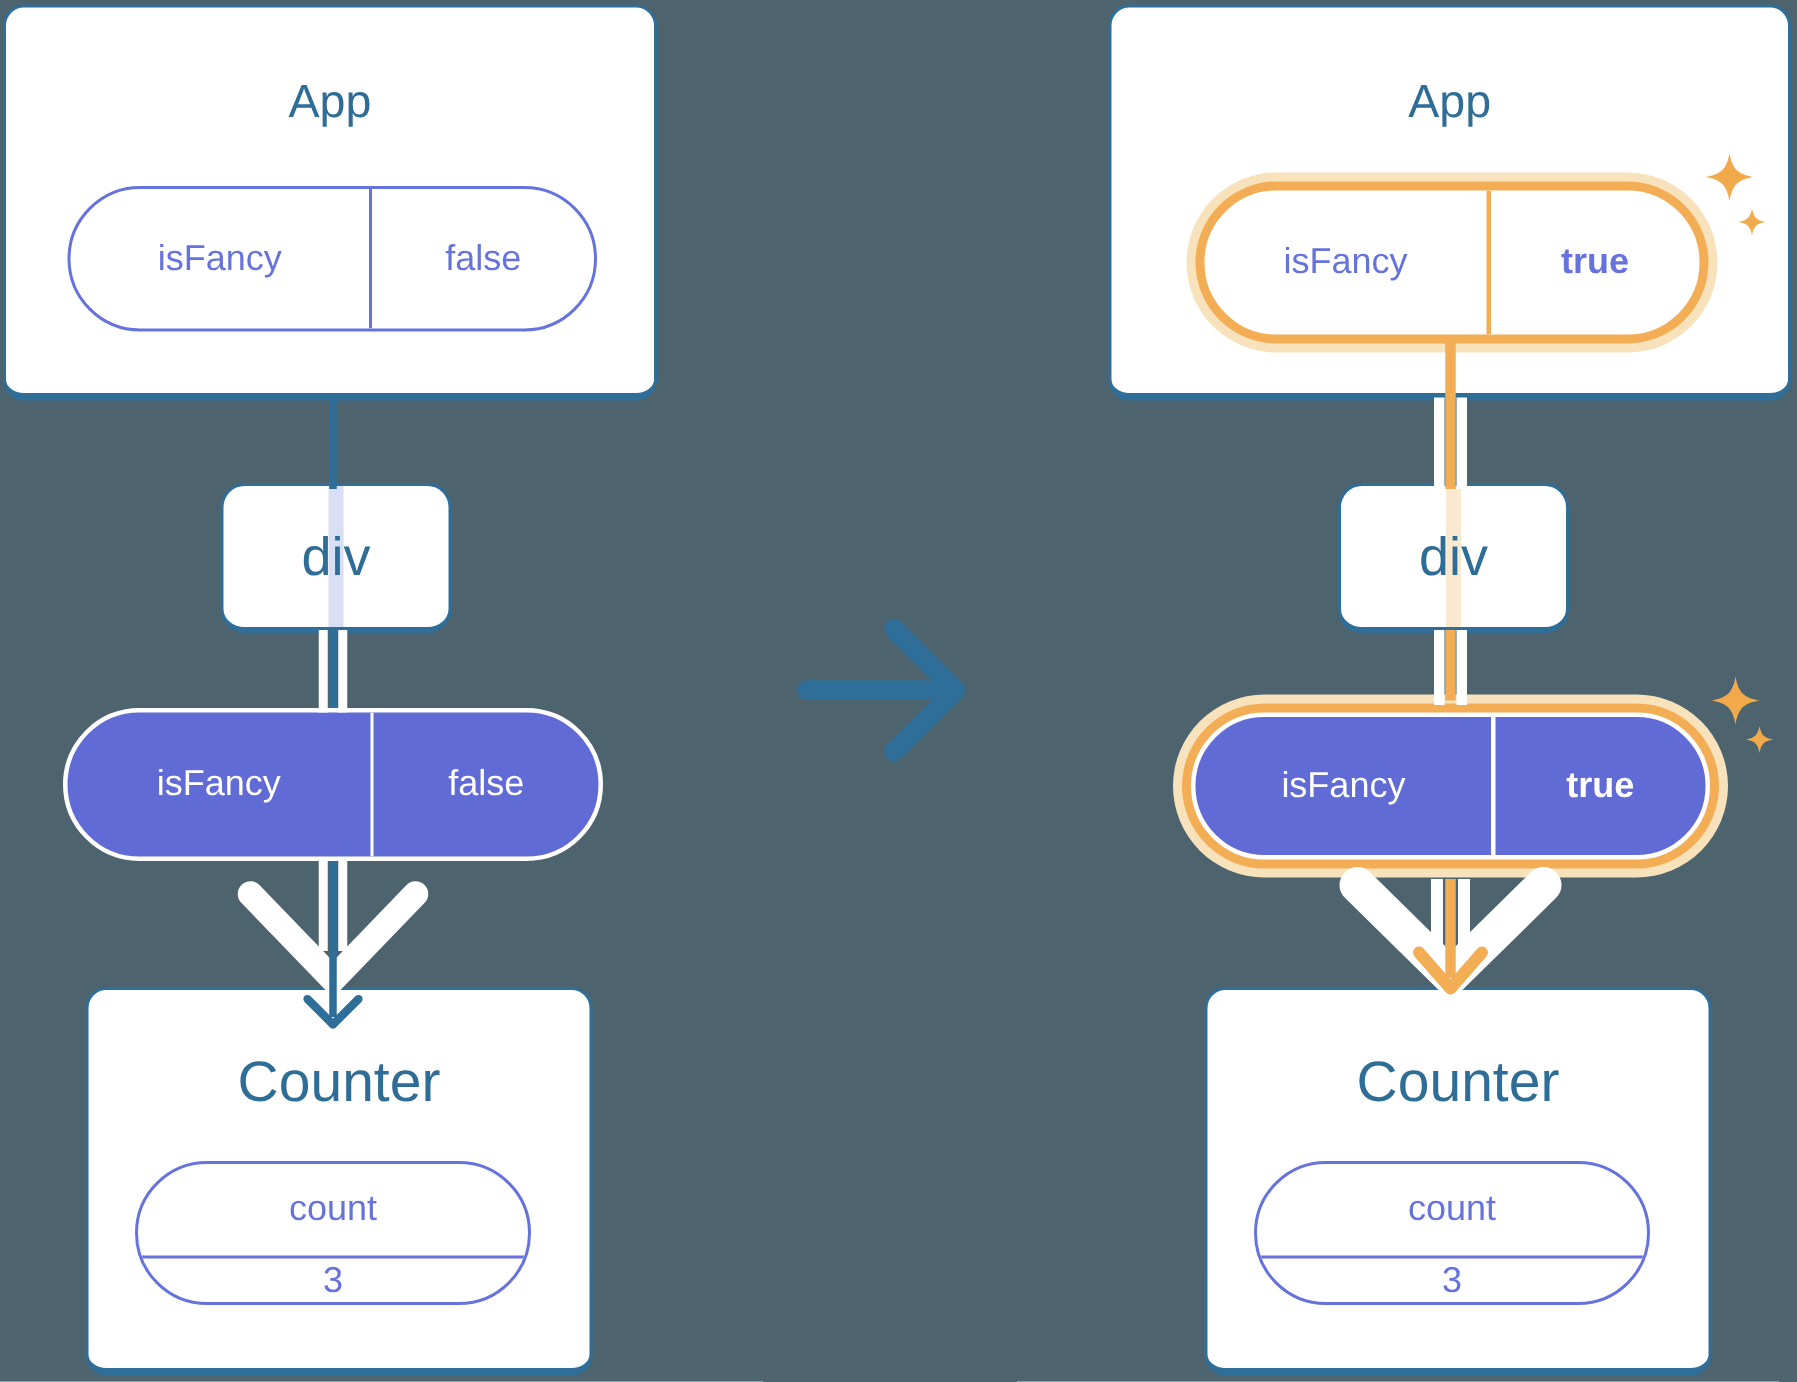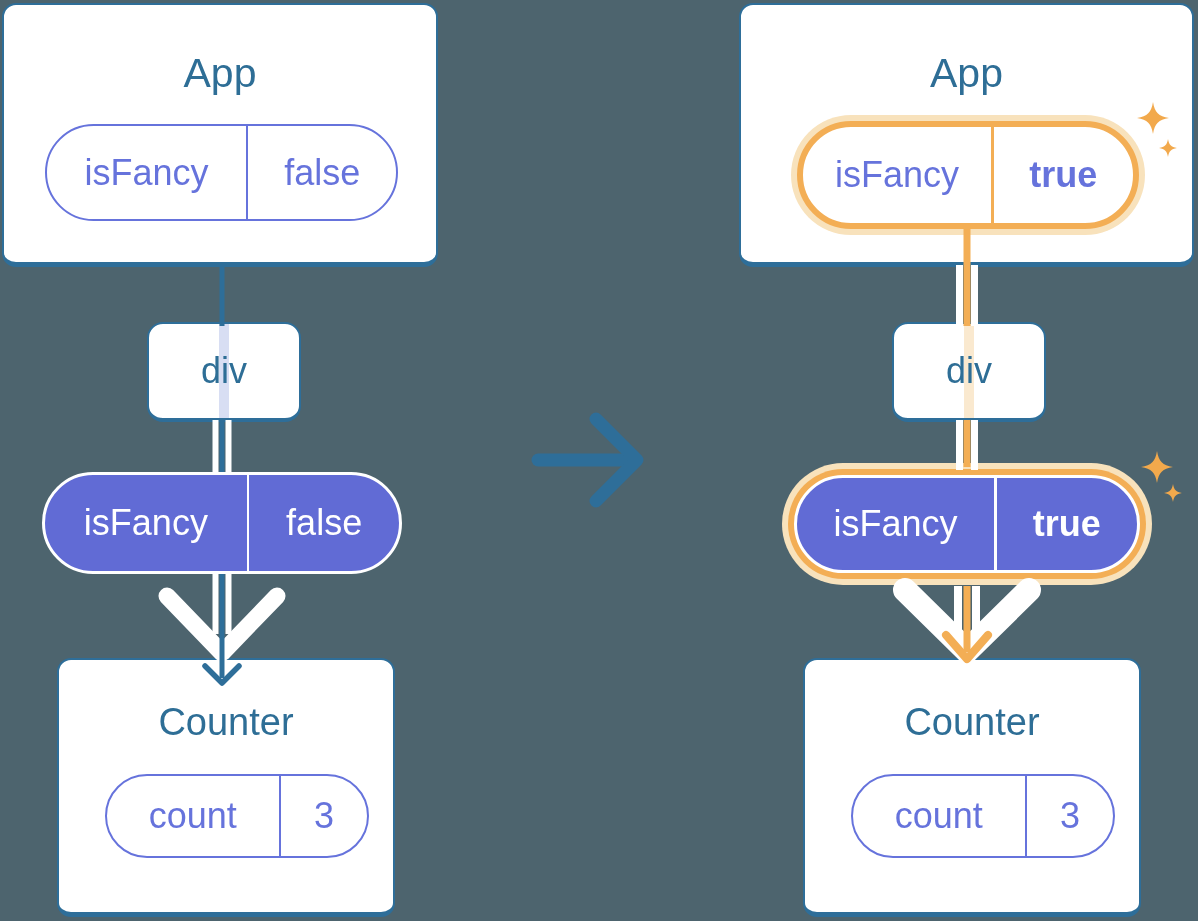--- a/index.html
+++ b/index.html
@@ -8,21 +8,21 @@
     --orange:#F3AE55; --orange-glow:#F8E2BC; --sparkle:#F2A94C;
     --lavender-strip:#D8DEF3; --peach-strip:#FAE9CF; --white:#FFFFFF;
   }
   *{box-sizing:border-box; margin:0; padding:0;}
   body{font-family:"Liberation Sans", sans-serif;}
   .canvas{position:relative; width:1198px; height:921px; background:var(--background); overflow:hidden;}
 
   .card{position:absolute; background:var(--card-fill); border:2px solid var(--steel-blue);
         border-bottom-width:5px; border-radius:14px;}
   .card-title{position:absolute; left:0; right:0; top:46px; text-align:center;
-        font-size:41px; font-weight:500; color:var(--title-text); line-height:1.1;}
+        font-size:31px; font-weight:500; color:var(--title-text); line-height:1.1;}
 
   .app-card{top:3px; width:455px; height:264px;}
   .app-card.left{left:2px; width:436px;}
   .app-card.right{left:739px;}
 
   .counter-card{top:658px; width:338px; height:259px;padding-left:16px;}
   .counter-card.left{left:57px;}
   .counter-card.right{left:803px;}
   .counter-card .card-title{top:42px; font-size:38px;}
 
@@ -30,39 +30,39 @@
         border:2px solid var(--steel-blue); border-bottom-width:4px; border-radius:16px; overflow:hidden;padding-left:44px;}
   .div-box.left{left:147px;}
   .div-box.right{left:892px;}
   .div-strip{position:absolute; top:0; bottom:0; left:50%; width:10px; margin-left:-5px;}
   .div-strip.lavender{background:var(--lavender-strip);}
   .div-strip.peach{background:var(--peach-strip);}
   .div-label{position:absolute; inset:0; display:flex; align-items:center; justify-content:center;
         font-size:36px; color:var(--title-text); font-weight:500;}
 
   .pill{position:absolute; display:flex; align-items:stretch; border-radius:60px; overflow:hidden;}
-  .pill .seg{display:flex; align-items:center; justify-content:center; font-size:36px;}
+  .pill .seg{display:flex; align-items:center; justify-content:center; font-size:24px;}
   .pill .seg.name{flex:0 0 57%;}
   .pill .seg.value{flex:1 1 auto;text-align:center;}
   .pill .divider{flex:0 0 2.5px;}
 
   .outline-pill{border:2.5px solid var(--purple-text); background:var(--card-fill);}
   .outline-pill .seg{color:var(--purple-text);}
   .outline-pill .divider{background:var(--purple-text);}
 
   .app-pill{left:41px; top:119px; width:353px; height:97px;}
 
   .fancy-app-pill{left:56px; top:116px; width:342px; height:108px; background:var(--card-fill);
         border:6px solid var(--orange); border-radius:55px;
         box-shadow:0 0 0 6px var(--orange-glow);}
   .fancy-app-pill .seg{color:var(--purple-text);}
   .fancy-app-pill .seg.value{font-weight:700;}
   .fancy-app-pill .divider{background:var(--orange);}
 
-  .state-pill{left:46px; top:114px; width:264px; height:84px; border-radius:52px;}
+  .state-pill{left:31px; top:114px; width:264px; height:96px; border-radius:52px;flex-direction:column;}
   .state-pill .seg.name{flex:0 0 66%;}
 
   .prop-pill{background:var(--purple-fill); border:3px solid var(--white);}
   .prop-pill .seg{color:var(--white);}
   .prop-pill .divider{background:var(--white);}
   .prop-pill.left{left:42px; top:472px; width:360px; height:102px; border-radius:51px;}
   .prop-pill.right{left:794px; top:475px; width:346px; height:98px; border-radius:49px;
         box-shadow:0 0 0 6px var(--orange), 0 0 0 12px var(--orange-glow);}
   .prop-pill.right .seg.value{font-weight:700;}
   .prop-pill.right .seg.name{flex:0 0 58%;}

